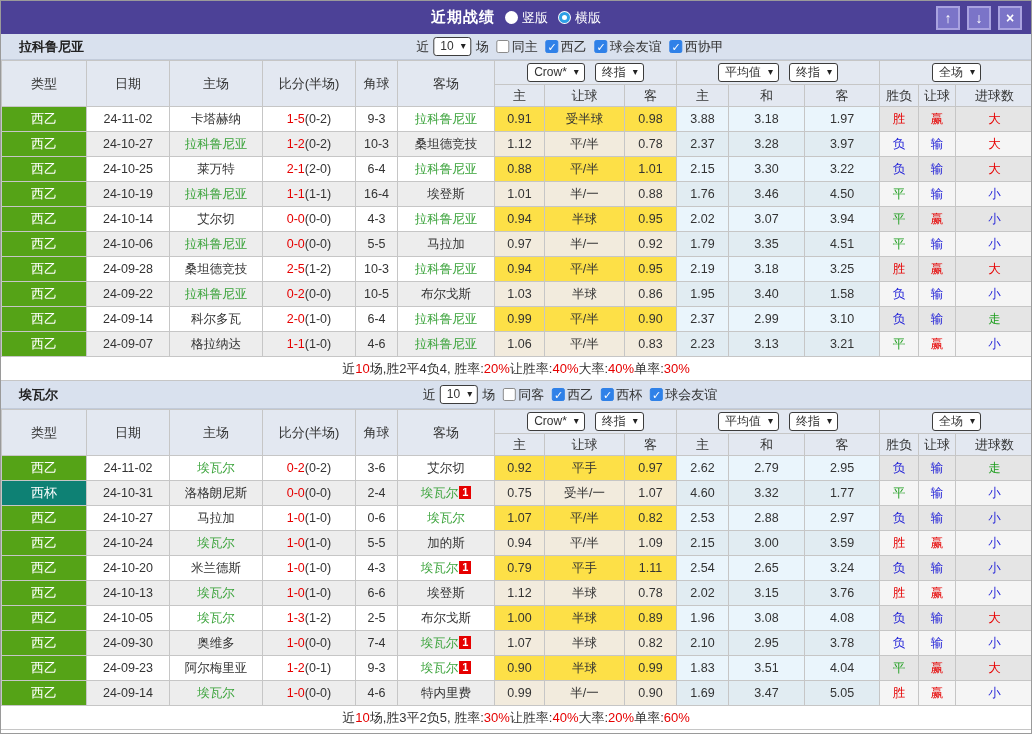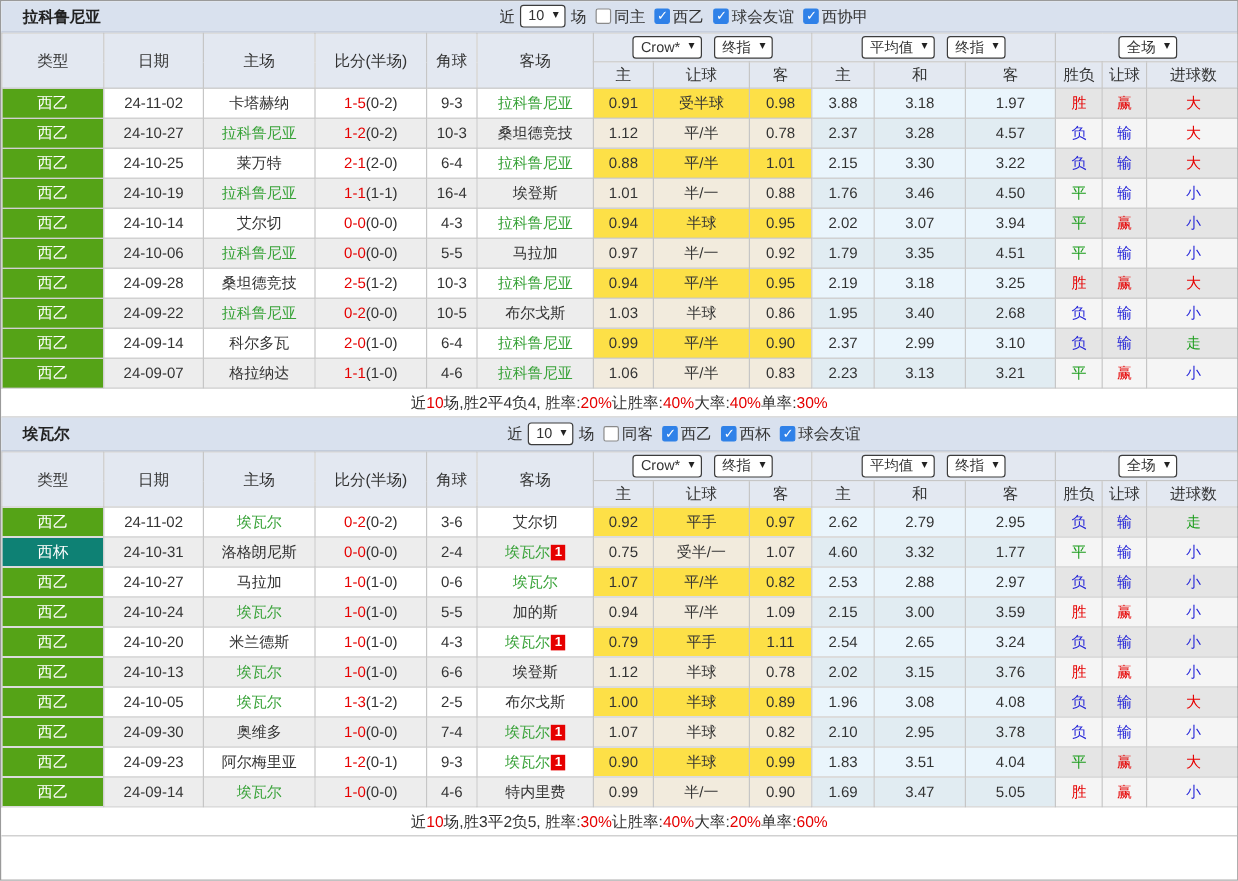--- a/index.html
+++ b/index.html
@@ -62,20 +62,38 @@
               width:12px; height:13px; line-height:13px; vertical-align:1px; margin-left:1px; }
 
   
   .summary { height:24px; display:flex; align-items:center; justify-content:center; font-size:13px; border-bottom:1px solid #c6c6c6; background:#fff; }
   .seg-d { color:#333; } .seg-r { color:#e60000; }
 </style>
 </head>
 <body>
 
 <div class="window">
+  <div class="titlebar">
+    <div class="titlebar-center">
+      <span class="tb-title">近期战绩</span>
+      <span class="radio-opt">
+        <span class="radio-dot filled"></span>
+        <span>竖版</span>
+      </span>
+      <span class="radio-opt">
+        <span class="radio-dot ring"></span>
+        <span>横版</span>
+      </span>
+    </div>
+    <div class="titlebar-buttons">
+      <button class="tb-btn"><span>↑</span></button>
+      <button class="tb-btn"><span>↓</span></button>
+      <button class="tb-btn"><span>×</span></button>
+    </div>
+  </div>
   <div id="sections">
       <div class="band">
         <span class="team-name">拉科鲁尼亚</span>
         <span class="filters">
           <span>近</span>
           <span class="sel">
             <span class="sel-label">10</span>
             <span class="arr">▾</span>
           </span>
           <span>场</span>
@@ -191,21 +209,21 @@
             <td class="c-base">24-10-27</td>
             <td class="c-base"><span class="team-green">拉科鲁尼亚</span></td>
             <td class="c-base"><span class="score-main">1-2</span><span class="score-half">(0-2)</span></td>
             <td class="c-base">10-3</td>
             <td class="c-base"><span>桑坦德竞技</span></td>
             <td class="c-cream">1.12</td>
             <td class="c-cream">平/半</td>
             <td class="c-cream">0.78</td>
             <td class="c-blue">2.37</td>
             <td class="c-blue">3.28</td>
-            <td class="c-blue">4.57</td>
+            <td class="c-blue">3.97</td>
             <td class="c-res"><span class="t-b">负</span></td>
             <td class="c-res"><span class="t-b">输</span></td>
             <td class="c-res"><span class="t-r">大</span></td>
           </tr>
           <tr class="odd">
             <td class="c-type" style="background: rgb(85, 163, 23);">西乙</td>
             <td class="c-base">24-10-25</td>
             <td class="c-base"><span>莱万特</span></td>
             <td class="c-base"><span class="score-main">2-1</span><span class="score-half">(2-0)</span></td>
             <td class="c-base">6-4</td>
@@ -293,21 +311,21 @@
             <td class="c-base">24-09-22</td>
             <td class="c-base"><span class="team-green">拉科鲁尼亚</span></td>
             <td class="c-base"><span class="score-main">0-2</span><span class="score-half">(0-0)</span></td>
             <td class="c-base">10-5</td>
             <td class="c-base"><span>布尔戈斯</span></td>
             <td class="c-cream">1.03</td>
             <td class="c-cream">半球</td>
             <td class="c-cream">0.86</td>
             <td class="c-blue">1.95</td>
             <td class="c-blue">3.40</td>
-            <td class="c-blue">2.68</td>
+            <td class="c-blue">1.58</td>
             <td class="c-res"><span class="t-b">负</span></td>
             <td class="c-res"><span class="t-b">输</span></td>
             <td class="c-res"><span class="t-b">小</span></td>
           </tr>
           <tr class="odd">
             <td class="c-type" style="background: rgb(85, 163, 23);">西乙</td>
             <td class="c-base">24-09-14</td>
             <td class="c-base"><span>科尔多瓦</span></td>
             <td class="c-base"><span class="score-main">2-0</span><span class="score-half">(1-0)</span></td>
             <td class="c-base">6-4</td>

